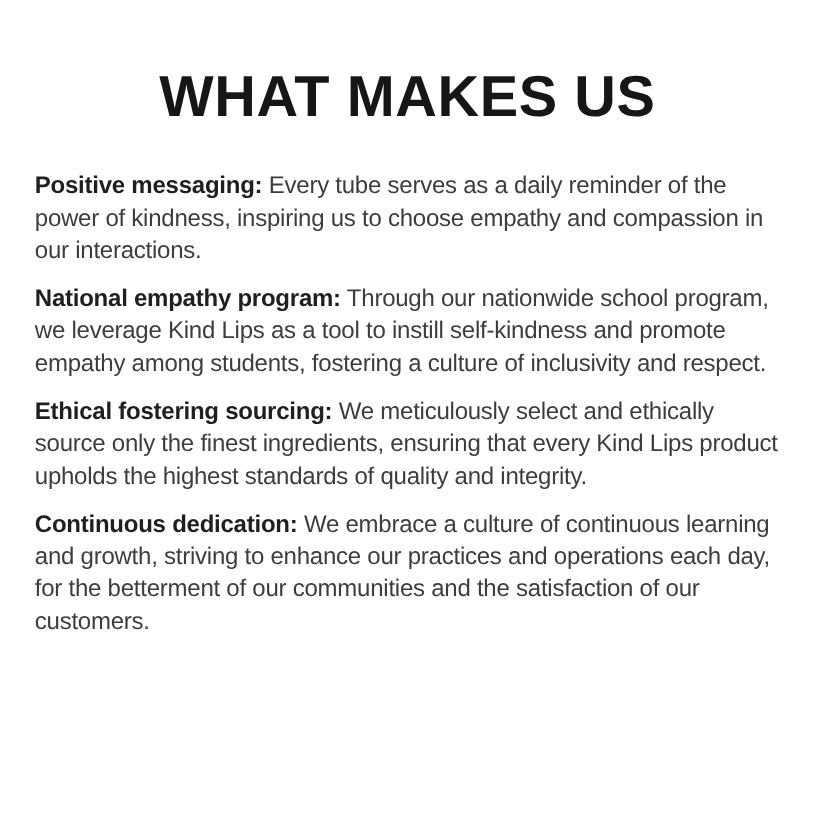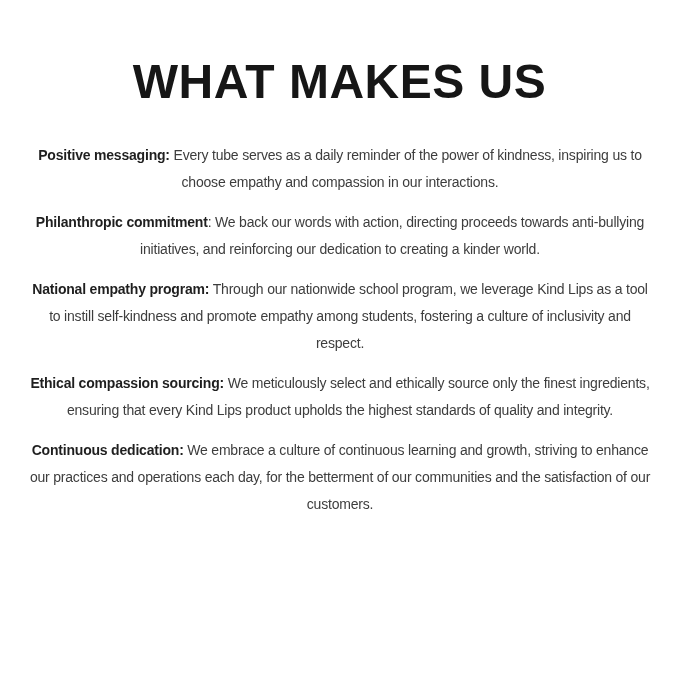--- a/index.html
+++ b/index.html
@@ -29,47 +29,45 @@
   }
   .heading .line {
     display: block;
   }
   .content {
     margin: 31px 29px 0 29px;
     width: 622px;
   }
   .para {
     margin: 0 0 13px 0;
-    font-size: 14px;
+    font-size: 20px;
     line-height: 27px;
     letter-spacing: -0.2px;
     color: #3d3d3d;
     font-weight: 400;
-    text-align: center;
   }
   .para .lead {
     font-weight: 700;
     color: #1f1f1f;
   }
 </style>
 </head>
 <body>
 
 <div class="page">
 
   <h1 class="heading">
     <span class="line">WHAT MAKES US</span>
   </h1>
 
   <div class="content">
 
     <p class="para"><span class="lead">Positive messaging:</span><span> Every tube serves as a daily reminder of the power of kindness, inspiring us to choose empathy and compassion in our interactions.</span></p>
 
-    <p class="para"><span class="lead">Philanthropic commitment</span><span>: We back our words with action, directing proceeds towards anti-bullying initiatives, and reinforcing our dedication to creating a kinder world.</span></p>
 
     <p class="para"><span class="lead">National empathy program:</span><span> Through our nationwide school program, we leverage Kind Lips as a tool to instill self-kindness and promote empathy among students, fostering a culture of inclusivity and respect.</span></p>
 
-    <p class="para"><span class="lead">Ethical compassion sourcing:</span><span> We meticulously select and ethically source only the finest ingredients, ensuring that every Kind Lips product upholds the highest standards of quality and integrity.</span></p>
+    <p class="para"><span class="lead">Ethical fostering sourcing:</span><span> We meticulously select and ethically source only the finest ingredients, ensuring that every Kind Lips product upholds the highest standards of quality and integrity.</span></p>
 
     <p class="para"><span class="lead">Continuous dedication:</span><span> We embrace a culture of continuous learning and growth, striving to enhance our practices and operations each day, for the betterment of our communities and the satisfaction of our customers.</span></p>
 
   </div>
 </div>
 
 </body></html>

